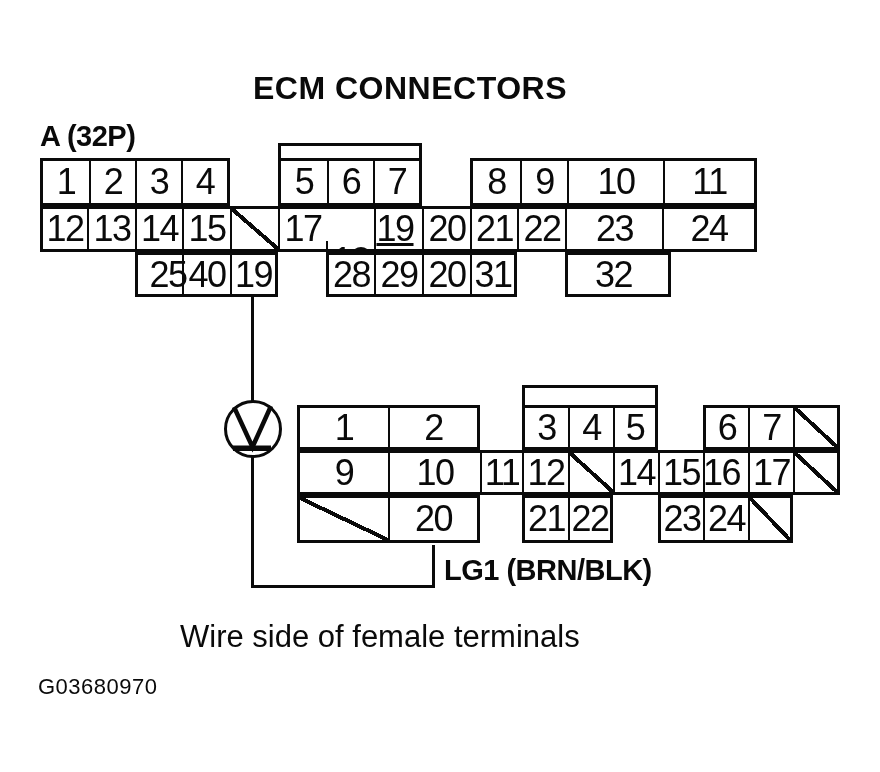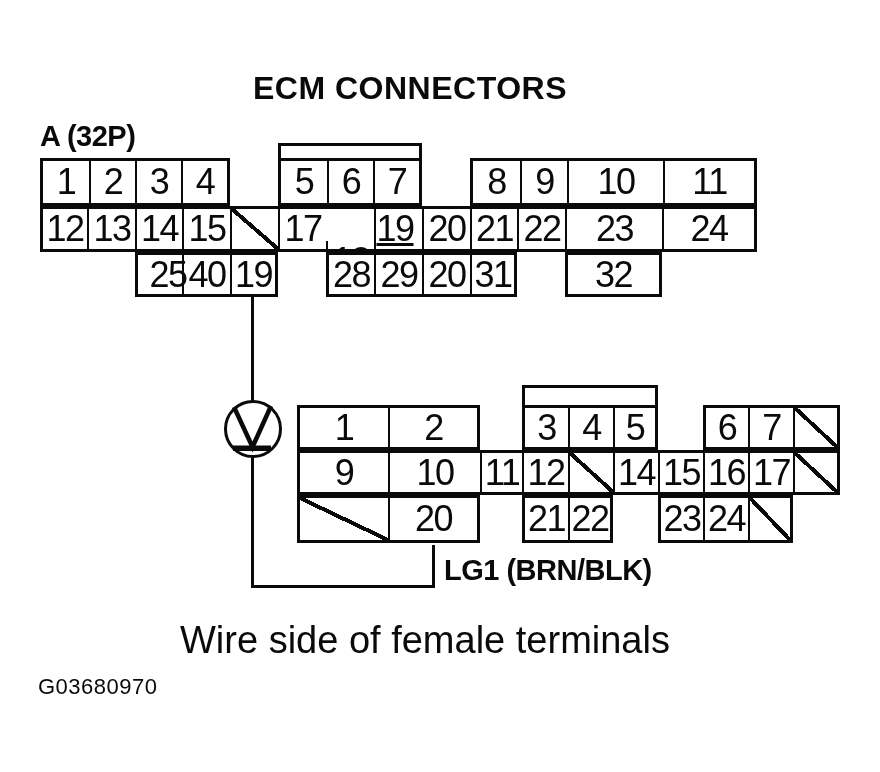--- a/index.html
+++ b/index.html
@@ -6,21 +6,21 @@
   #diagram{
     position:relative;width:880px;height:772px;background:#ffffff;
     font-family:"Liberation Sans", sans-serif;color:#0a0a0a;overflow:hidden;
   }
   .label{position:absolute;font-weight:bold;font-size:29px;letter-spacing:-0.5px;white-space:nowrap;color:#0a0a0a;}
   #title{position:absolute;left:253px;top:70px;font-weight:bold;font-size:32px;letter-spacing:0.5px;white-space:nowrap;}
   #a-label{left:40px;top:120px;}
   #acs-label{left:262px;top:304px;}
   #b-label{left:297px;top:362px;}
   #lg1-label{left:444px;top:554px;}
-  #caption{position:absolute;left:180px;top:619px;font-size:38px;white-space:nowrap;}
+  #caption{position:absolute;left:180px;top:619px;font-size:31px;white-space:nowrap;}
   #doc-id{position:absolute;left:38px;top:674px;font-size:22px;letter-spacing:0.5px;white-space:nowrap;}
   .section{position:absolute;background:#fff;border:3px solid #0a0a0a;z-index:2;}
   .cell{
     position:absolute;top:0;height:100%;box-sizing:border-box;
     display:flex;align-items:center;justify-content:center;
     font-size:36px;letter-spacing:-1.5px;line-height:1;color:#0a0a0a;
   }
   .cell.bl{border-left:2.5px solid #0a0a0a;}
   .cell.slash{
     background-image:linear-gradient(to top right,
@@ -93,21 +93,21 @@
       <div class="cell" style="left: 0px; width: 60px;">25</div>
       <div class="cell bl" style="left: 44px; width: 48px;">40</div>
       <div class="cell bl" style="left: 92px; width: 45px;">19</div>
     </div>
     <div class="section" style="left: 326px; top: 252px; width: 185px; height: 39px;">
       <div class="cell" style="left: 0px; width: 45px;">28</div>
       <div class="cell bl" style="left: 45px; width: 48px;">29</div>
       <div class="cell bl" style="left: 93px; width: 48px;">20</div>
       <div class="cell bl" style="left: 141px; width: 44px;">31</div>
     </div>
-    <div class="section" style="left: 565px; top: 252px; width: 91px; height: 39px;">
+    <div class="section" style="left: 565px; top: 252px; width: 91px; height: 39px; padding-left: 9px;">
       <div class="cell" style="left: 0px; width: 91px;">32</div>
     </div>
     <div class="tab" style="left: 278px; top: 143px; width: 138px; height: 14px;"></div>
     <div class="section" style="left: 297px; top: 405px; width: 177px; height: 39px;">
       <div class="cell" style="left: 0px; width: 88px;">1</div>
       <div class="cell bl" style="left: 88px; width: 89px;">2</div>
     </div>
     <div class="section" style="left: 522px; top: 405px; width: 130px; height: 39px;">
       <div class="cell" style="left: 0px; width: 43px;">3</div>
       <div class="cell bl" style="left: 43px; width: 45px;">4</div>
@@ -119,21 +119,21 @@
       <div class="cell bl slash" style="left: 87px; width: 44px;"></div>
     </div>
     <div class="section" style="left: 297px; top: 450px; width: 537px; height: 39px;">
       <div class="cell" style="left: 0px; width: 88px;">9</div>
       <div class="cell bl" style="left: 88px; width: 92px;">10</div>
       <div class="cell bl" style="left: 180px; width: 42px;">11</div>
       <div class="cell bl" style="left: 222px; width: 46px;">12</div>
       <div class="cell bl slash" style="left: 268px; width: 45px;"></div>
       <div class="cell bl" style="left: 313px; width: 45px;">14</div>
       <div class="cell bl" style="left: 358px; width: 45px;">15</div>
-      <div class="cell bl" style="left: 403px; width: 45px;">16</div>
+      <div class="cell bl" style="left: 403px; width: 35px;">16</div>
       <div class="cell bl" style="left: 448px; width: 45px;">17</div>
       <div class="cell bl slash" style="left: 493px; width: 44px;"></div>
     </div>
     <div class="section" style="left: 297px; top: 495px; width: 177px; height: 42px;">
       <div class="cell slash" style="left: 0px; width: 88px;"></div>
       <div class="cell bl" style="left: 88px; width: 89px;">20</div>
     </div>
     <div class="section" style="left: 522px; top: 495px; width: 85px; height: 42px;">
       <div class="cell" style="left: 0px; width: 43px;">21</div>
       <div class="cell bl" style="left: 43px; width: 42px;">22</div>

